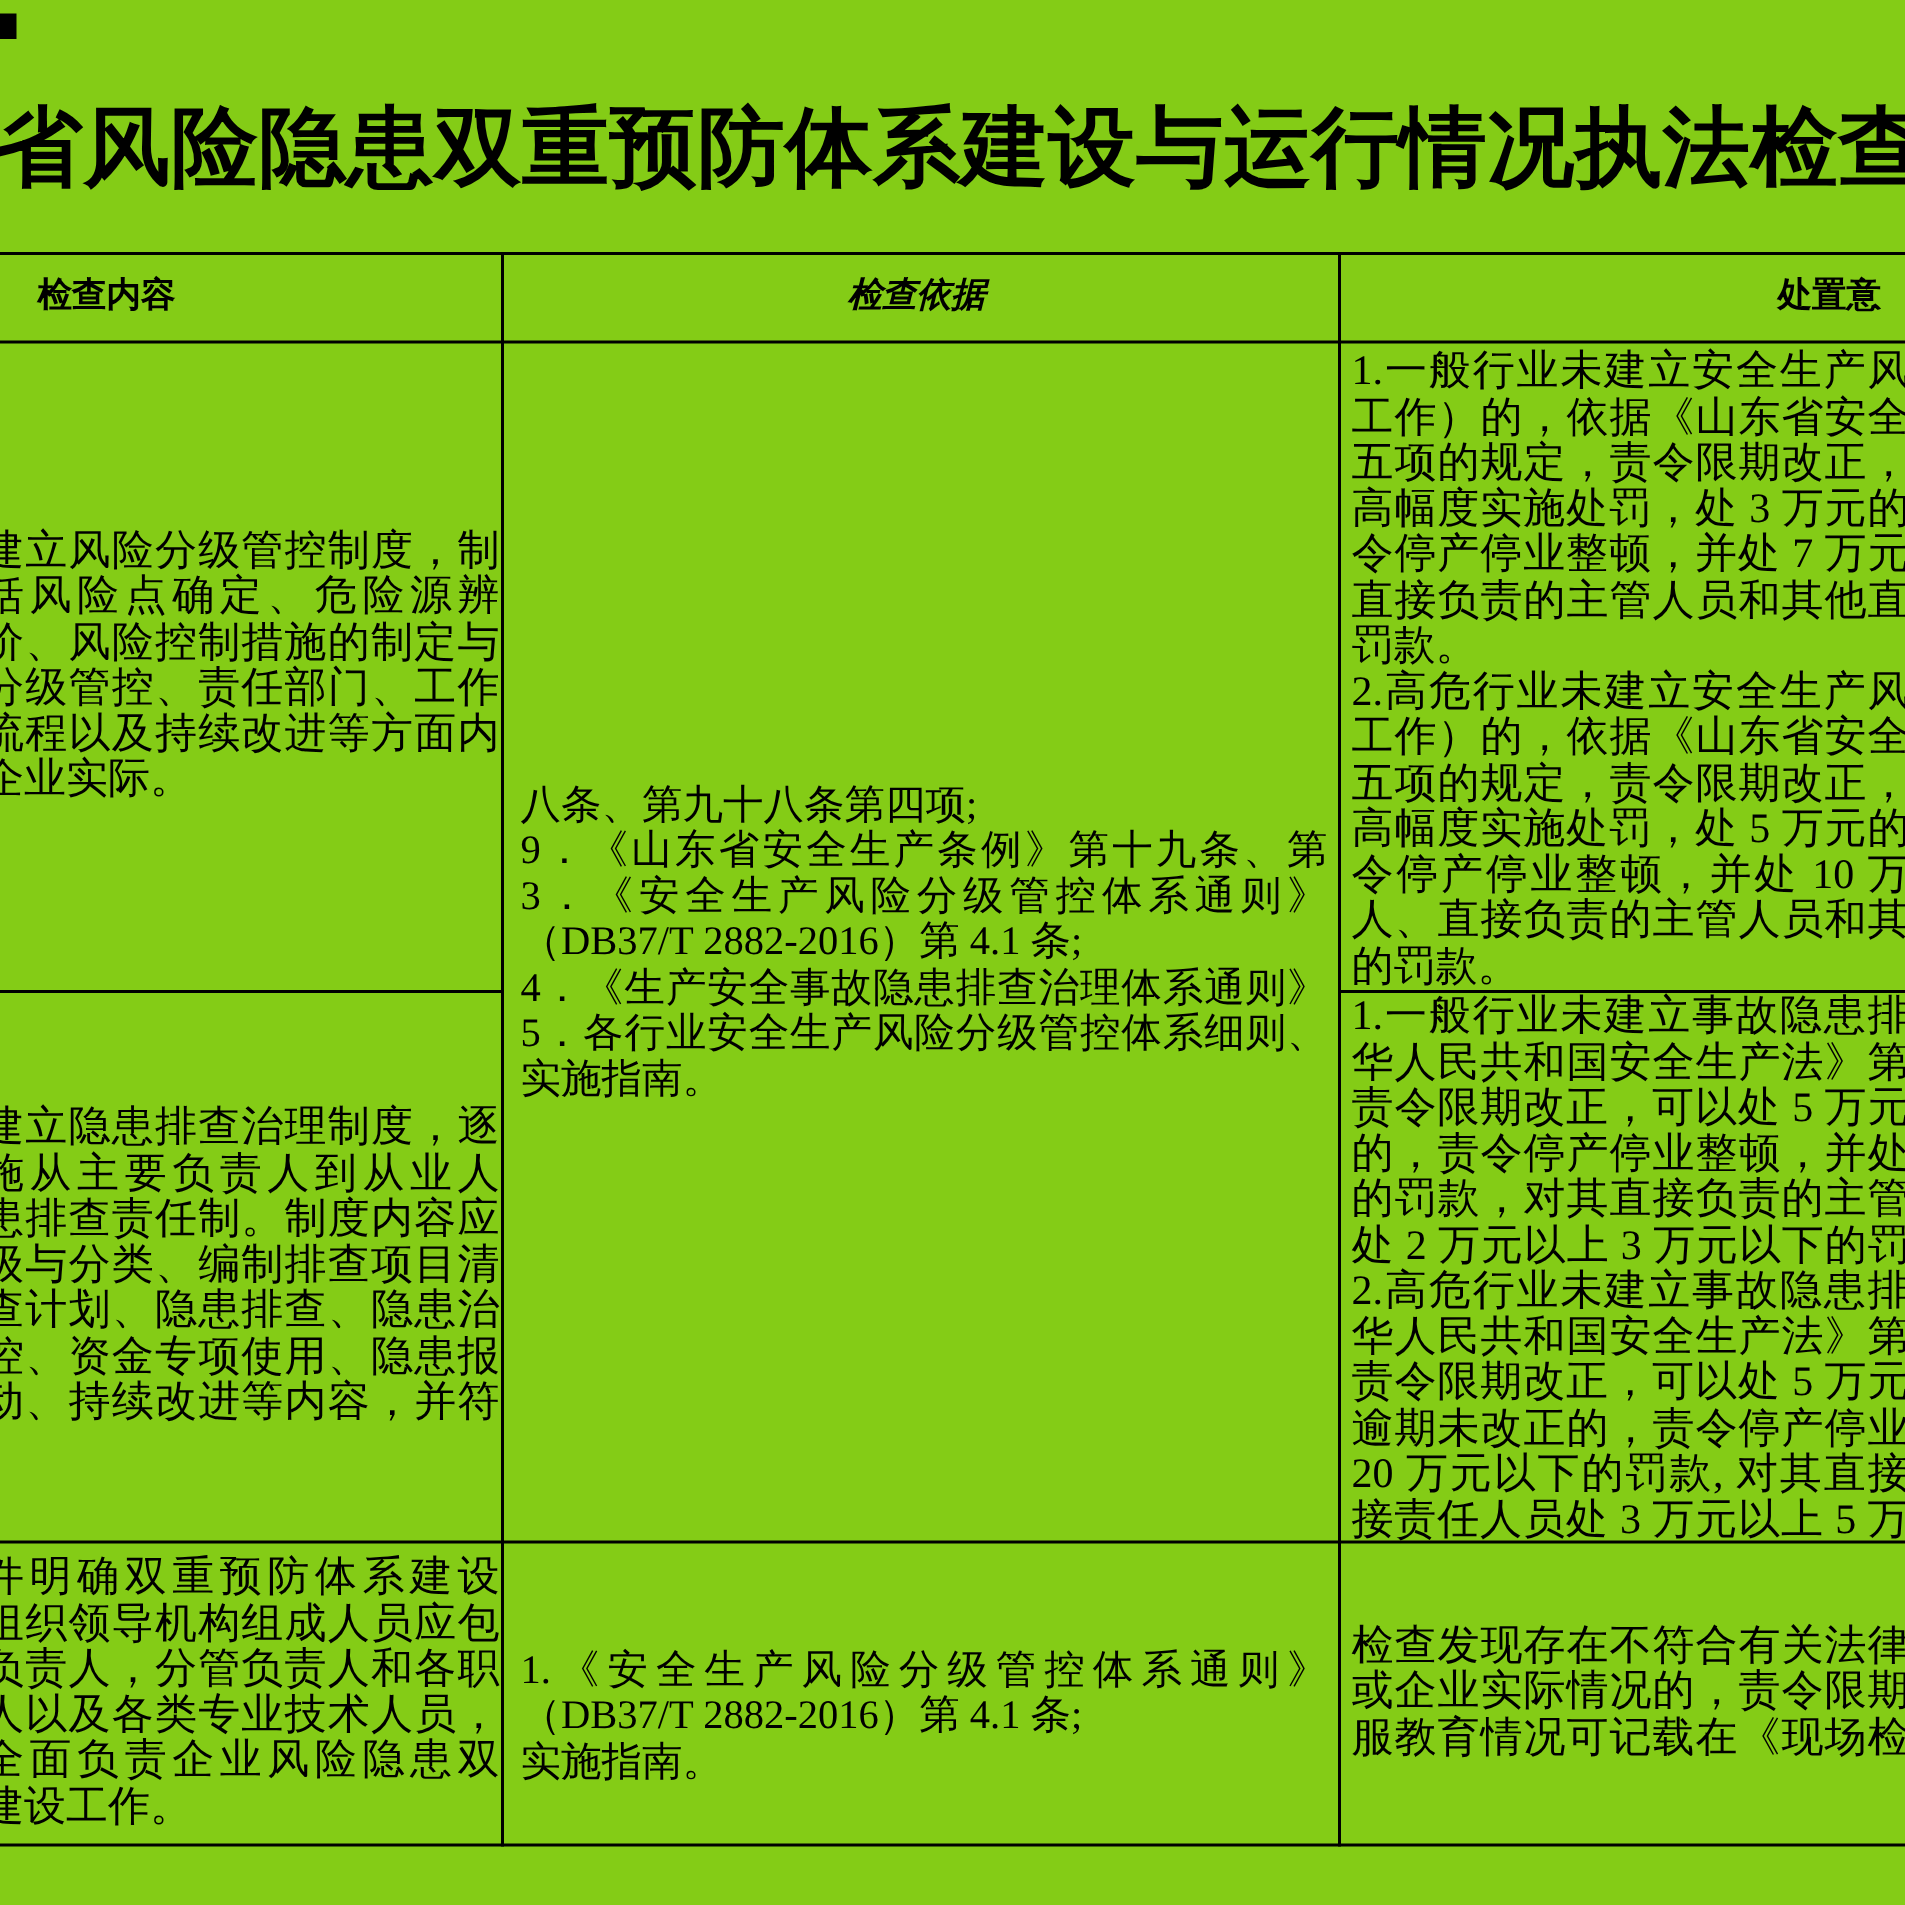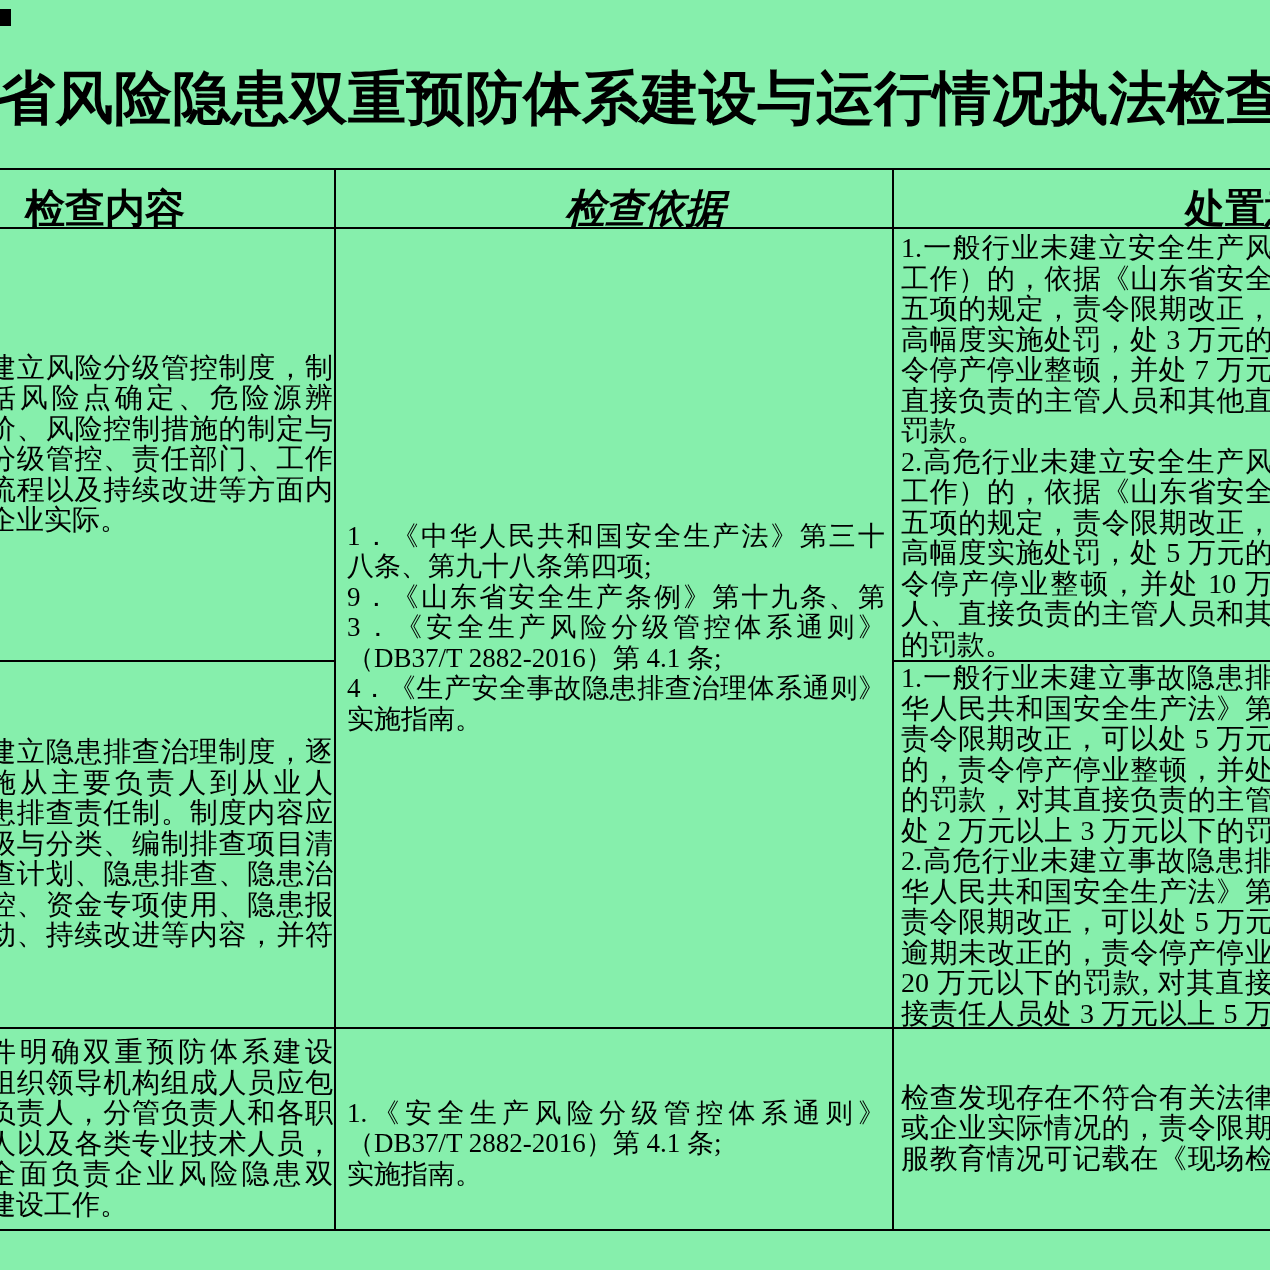--- a/index.html
+++ b/index.html
@@ -1,39 +1,39 @@
 <!DOCTYPE html>
 <html><head>
 <meta charset="utf-8">
 <style>
   html,body { margin:0; padding:0; background:#fff; }
   .page {
     position:relative; width:1270px; height:1270px;
-    overflow:hidden; background:#86efac;
+    overflow:hidden; background:#84cc16;
     font-family:"Liberation Serif","DejaVu Serif",serif;
     color:#000;
   }
   .corner-frag { position:absolute; left:0; top:9px; width:11px; height:17px; background:#000; }
   .title {
     position:absolute; left:-3px; top:60px; margin:0;
     font-size:58px; font-weight:bold; white-space:nowrap; letter-spacing:0.5px;
     font-family:"Liberation Serif","DejaVu Serif",serif;
   }
   .border { position:absolute; background:#000; }
   .hl-top        { left:0;    top:168px;  width:1270px; height:2px; }
   .hl-hdr        { left:0;    top:227px;  width:1270px; height:2px; }
   .hl-r12-c1     { left:0;    top:660px;  width:334px;  height:2px; }
   .hl-r12-c3     { left:893px;top:660px;  width:377px;  height:2px; }
   .hl-r23        { left:0;    top:1027px; width:1270px; height:2px; }
   .hl-bottom     { left:0;    top:1229px; width:1270px; height:2px; }
   .vl-a          { left:334px; top:168px; width:2px; height:1063px; }
   .vl-b          { left:892px; top:168px; width:2px; height:1063px; }
   .hdr {
     position:absolute; font-family:"Liberation Sans","DejaVu Sans",sans-serif;
-    font-weight:bold; font-size:40px; white-space:nowrap;
+    font-weight:bold; font-size:23px; white-space:nowrap;
   }
   .hdr-c1 { left:25px;   top:181px; }
   .hdr-c2 { left:565px;  top:181px;font-style:italic; }
   .hdr-c3 { left:1185px; top:181px; }
   .cell { position:absolute; }
   .vcenter { display:flex; flex-direction:column; justify-content:center; }
   .ln { text-align:justify; text-align-last:justify; }
   .ln.end { text-align:left; text-align-last:left; }
   .c1 { font-size:28px; line-height:30.5px; }
   .c2 { font-size:27px; line-height:30.5px; }
@@ -91,26 +91,26 @@
   <div class="cell vcenter c1 c1r3">
     <div class="ln">件明确双重预防体系建设</div>
     <div class="ln">组织领导机构组成人员应包</div>
     <div class="ln">负责人，分管负责人和各职</div>
     <div class="ln">人以及各类专业技术人员，</div>
     <div class="ln">全面负责企业风险隐患双</div>
     <div class="ln end">建设工作。</div>
   </div>
 
   <div class="cell vcenter c2 c2r12">
-    <div class="ln">1．《中华人民共和国安全生产法》第三十</div>
     <div class="ln end">八条、第九十八条第四项;</div>
     <div class="ln">9．《山东省安全生产条例》第十九条、第</div>
     <div class="ln">3．《安全生产风险分级管控体系通则》</div>
     <div class="ln end">（DB37/T 2882-2016）第 4.1 条;</div>
     <div class="ln">4．《生产安全事故隐患排查治理体系通则》</div>
+    <div class="ln">5．各行业安全生产风险分级管控体系细则、</div>
     <div class="ln end">实施指南。</div>
   </div>
 
   <div class="cell vcenter c2 c2r3">
     <div class="ln">1.《安全生产风险分级管控体系通则》</div>
     <div class="ln end">（DB37/T 2882-2016）第 4.1 条;</div>
     <div class="ln end">实施指南。</div>
   </div>
 
   <div class="cell c3 c3r1">

